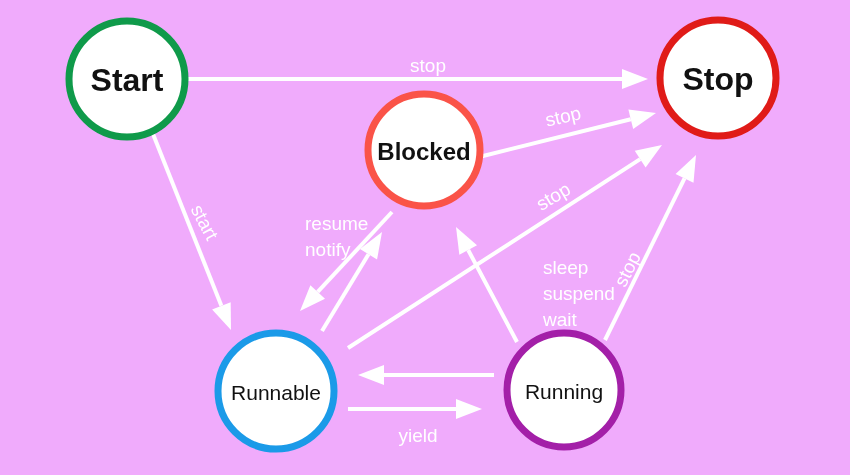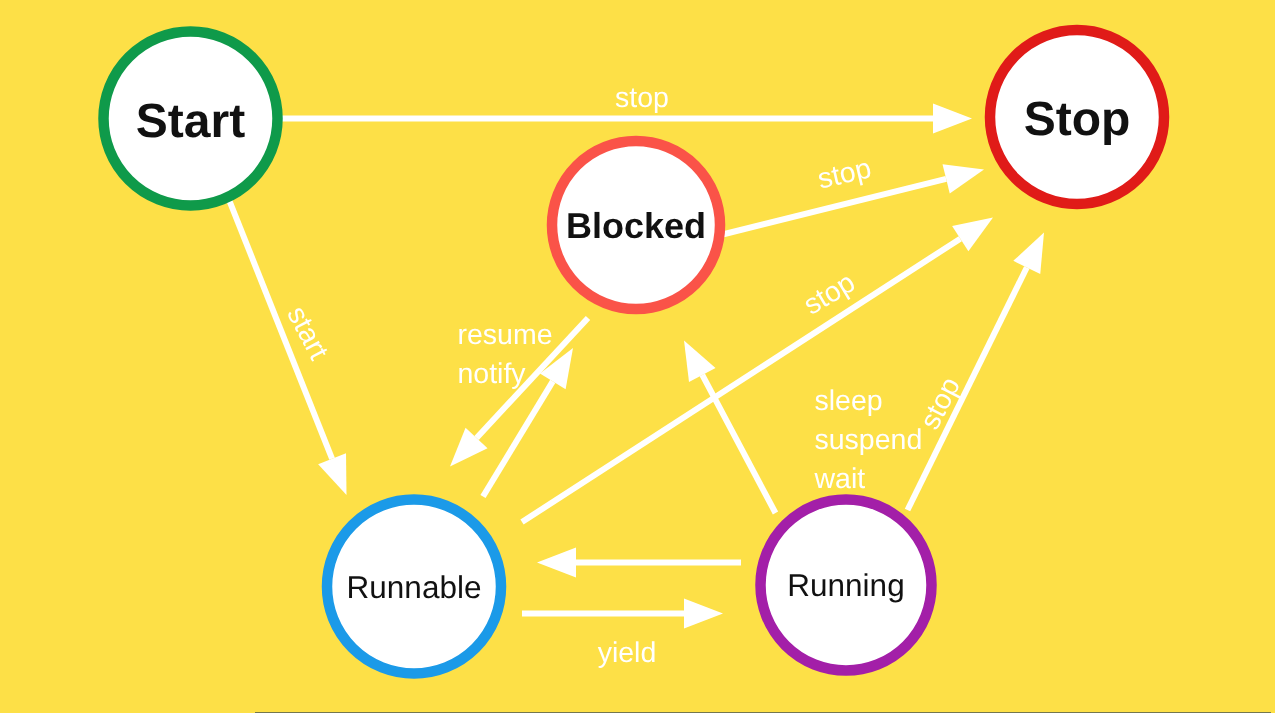--- a/index.html
+++ b/index.html
@@ -22,21 +22,21 @@
     position: absolute;
     left: 0;
     top: 0;
     width: 850px;
     height: 475px;
   }
 </style>
 </head>
 <body>
 
-<div id="diagram-root" style="width: 850px; height: 475px; background: #fde047;">
+<div id="diagram-root" style="width: 850px; height: 475px; background: #f0abfc;">
   <svg id="diagram-svg" viewBox="0 0 850 475" xmlns="http://www.w3.org/2000/svg">
     <g id="edges-layer">
         <g>
           <line x1="186" y1="79" x2="622" y2="79" stroke="#ffffff" stroke-width="4" stroke-linecap="butt"></line>
           <polygon points="648,79 622,89 622,69" fill="#ffffff"></polygon>
         </g>
         <g>
           <line x1="153" y1="134" x2="221.38635800752127" y2="305.8426431983868" stroke="#ffffff" stroke-width="4" stroke-linecap="butt"></line>
           <polygon points="231,330 212.09506692997772,309.5401978108786 230.67764908506481,302.14508858589494" fill="#ffffff"></polygon>
         </g>

